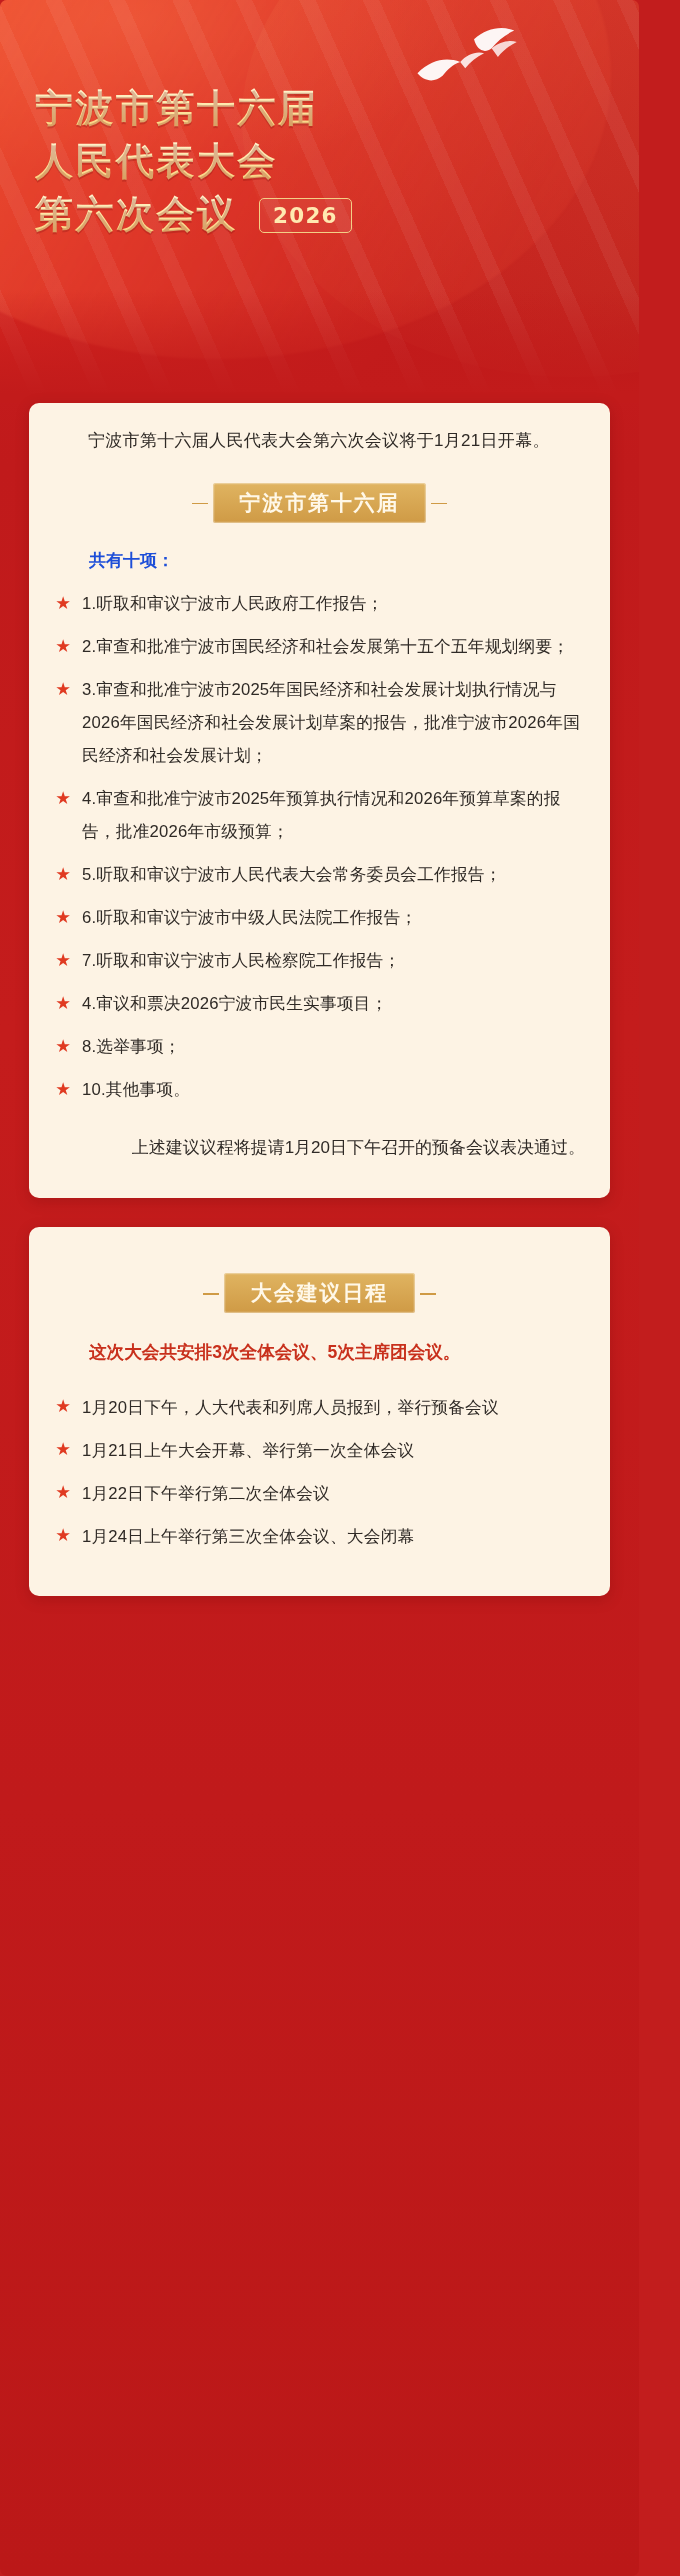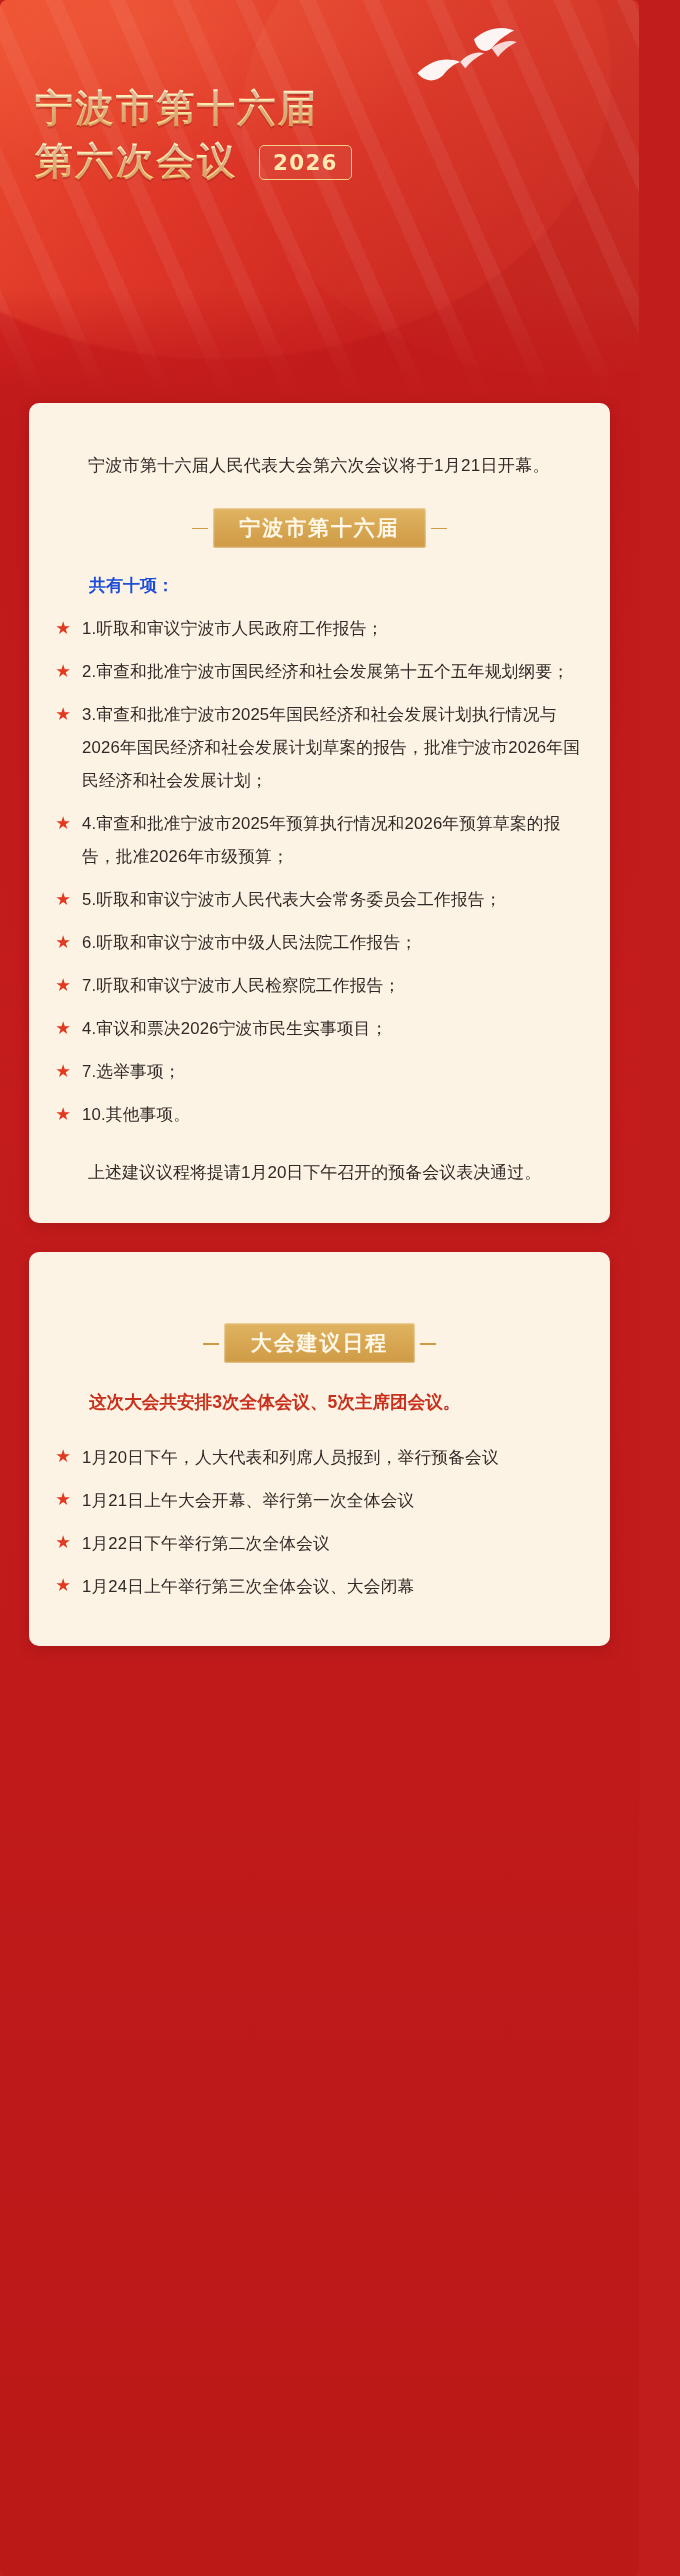--- a/index.html
+++ b/index.html
@@ -114,21 +114,21 @@
     letter-spacing: 1.3px;
     background: rgba(255,255,255,0.05);
   }
 
   
   .card {
     position: relative;
     margin: 0 29px 29px 29px;
     background: #fdf3e4;
     border-radius: 10px;
-    padding: 46px 25px 33px 25px;
+    padding: 21px 25px 33px 25px;
     box-shadow: 0 3.8px 14px rgba(90,10,10,0.22);
   }
   .card:first-of-type { margin-top: 0; }
 
   .intro {
     font-size: 17px;
     line-height: 34px;
     color: #2f2a26;
     text-indent: 34px;
     letter-spacing: 0.3px;
@@ -193,20 +193,21 @@
     color: #e03a21;
     font-size: 17.6px;
     line-height: 17.6px;
   }
   .closing {
     margin-top: 25px;
     font-size: 17px;
     line-height: 34px;
     color: #2f2a26;
     text-indent: 34px;
+    text-align: right;
   }
   .schedule-lead {
     font-size: 17.6px;
     font-weight: bold;
     color: #c8301c;
     line-height: 34px;
     text-indent: 35px;
     margin-bottom: 22px;
   }
 </style>
@@ -222,20 +223,21 @@
 
     <svg class="doves" viewBox="0 0 200 140">
       <path d="M18 88 C40 66, 64 62, 86 70 C74 74, 66 82, 58 92 C44 104, 28 100, 18 88 Z" fill="#ffffff" opacity="0.95"></path>
       <path d="M86 70 C96 58, 112 52, 124 56 C112 62, 102 70, 94 80 Z" fill="#ffffff" opacity="0.85"></path>
       <path d="M108 34 C128 16, 152 12, 172 20 C158 26, 146 36, 136 48 C124 58, 112 50, 108 34 Z" fill="#ffffff" opacity="0.95"></path>
       <path d="M136 48 C148 38, 164 34, 176 38 C164 44, 154 52, 146 62 Z" fill="#ffffff" opacity="0.8"></path>
     </svg>
 
     <div class="title-block">
       <div class="title-line">宁波市第十六届</div>
+      <div class="title-line">人民代表大会</div>
       <div class="title-row3">
         <div class="title-line">第六次会议</div>
         <div class="year-badge">2026</div>
       </div>
     </div>
 
     <div class="hdr-bottom-fade"></div>
   </div>
 
   <div class="card">
@@ -249,21 +251,21 @@
 
     <ul class="agenda">
       <li><span class="star">★</span><span>1.听取和审议宁波市人民政府工作报告；</span></li>
       <li><span class="star">★</span><span>2.审查和批准宁波市国民经济和社会发展第十五个五年规划纲要；</span></li>
       <li><span class="star">★</span><span>3.审查和批准宁波市2025年国民经济和社会发展计划执行情况与2026年国民经济和社会发展计划草案的报告，批准宁波市2026年国民经济和社会发展计划；</span></li>
       <li><span class="star">★</span><span>4.审查和批准宁波市2025年预算执行情况和2026年预算草案的报告，批准2026年市级预算；</span></li>
       <li><span class="star">★</span><span>5.听取和审议宁波市人民代表大会常务委员会工作报告；</span></li>
       <li><span class="star">★</span><span>6.听取和审议宁波市中级人民法院工作报告；</span></li>
       <li><span class="star">★</span><span>7.听取和审议宁波市人民检察院工作报告；</span></li>
       <li><span class="star">★</span><span>4.审议和票决2026宁波市民生实事项目；</span></li>
-      <li><span class="star">★</span><span>7.选举事项；</span></li>
+      <li><span class="star">★</span><span>8.选举事项；</span></li>
       <li><span class="star">★</span><span>10.其他事项。</span></li>
     </ul>
 
     <p class="closing">上述建议议程将提请1月20日下午召开的预备会议表决通过。</p>
   </div>
 
   <div class="card">
     <div class="section-title-wrap">
       <div class="section-title">大会建议日程</div>
     </div>

